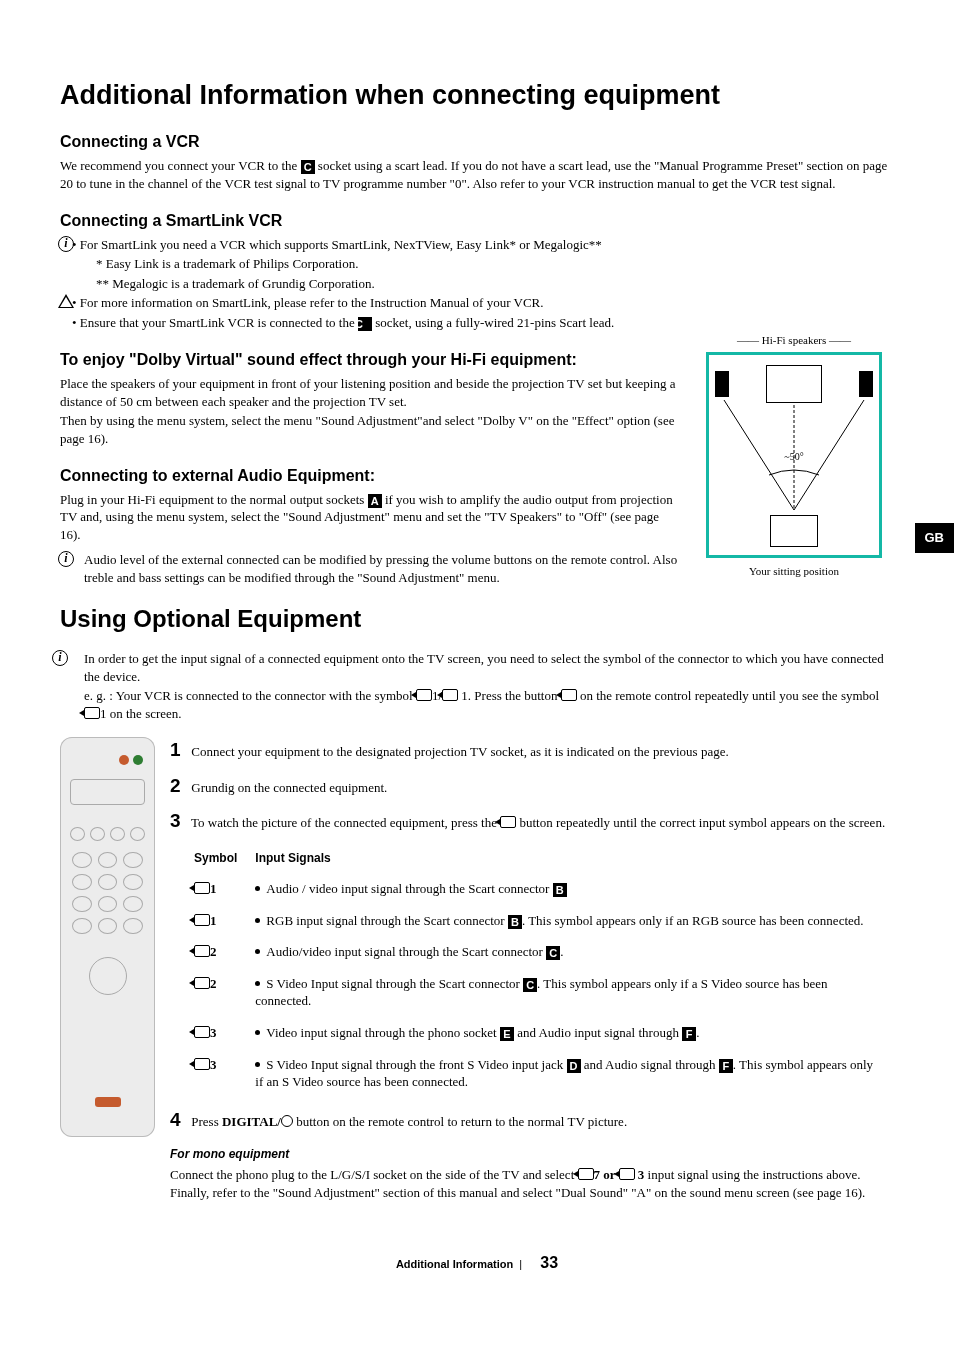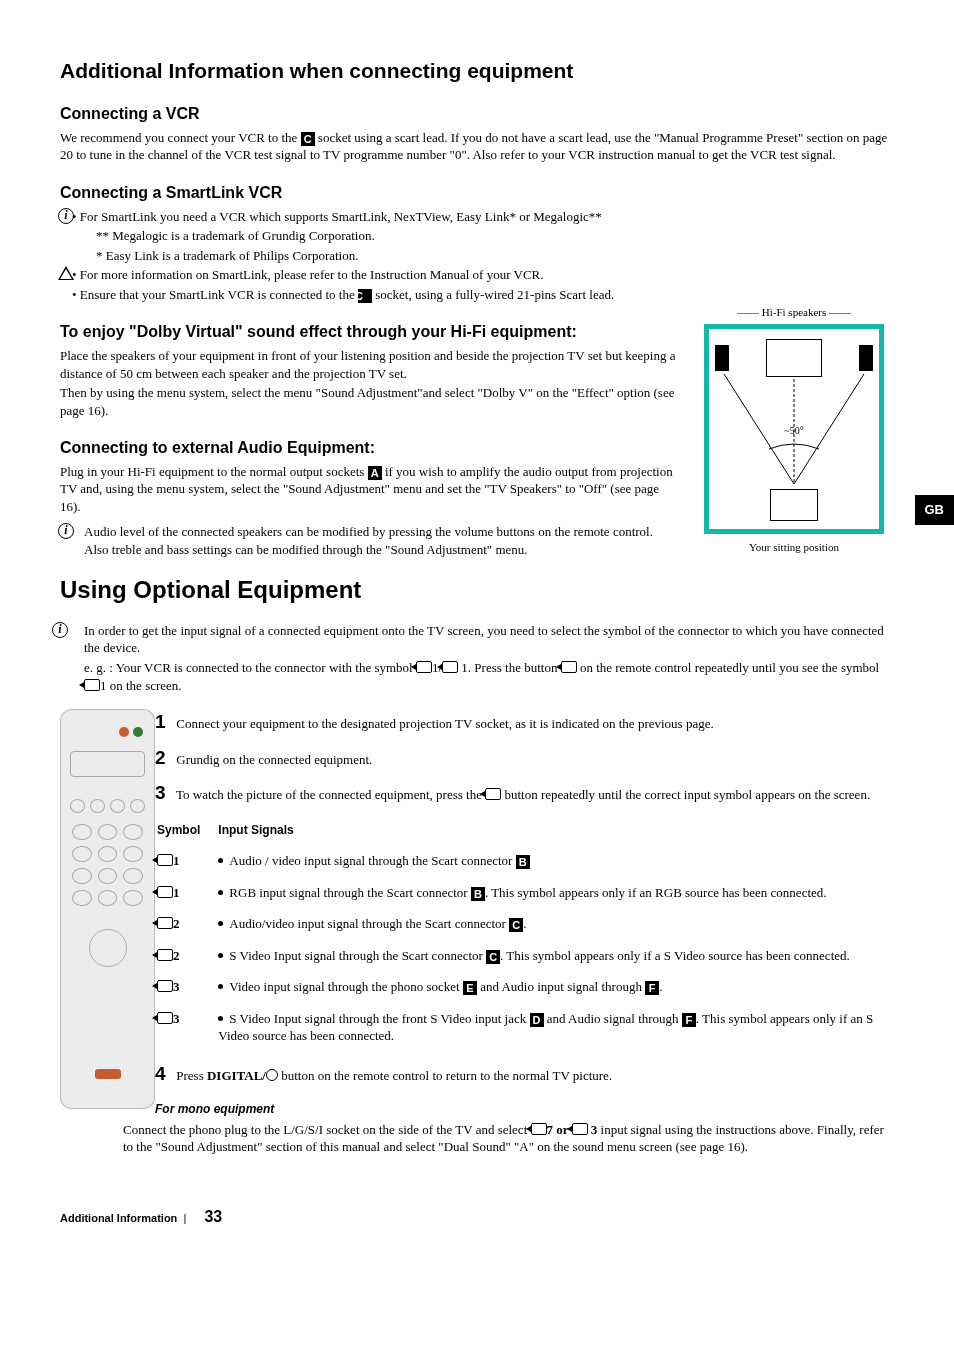--- a/index.html
+++ b/index.html
@@ -8,22 +8,22 @@
     padding: 50px 60px 40px 60px;
     width: 954px;
     box-sizing: border-box;
     color: #000;
     font-size: 13px;
     line-height: 1.35;
   }
   h1 {
     font-family: Arial, Helvetica, sans-serif;
     font-weight: bold;
-    font-size: 21px;
-    margin: 7px 0 15px 0;
+    font-size: 27px;
+    margin: 27px 0 15px 0;
   }
   h1.big {
     font-size: 24px;
     margin: 14px 0 15px 0;
   }
   h2 {
     font-family: Arial, Helvetica, sans-serif;
     font-weight: bold;
     font-size: 16px;
     margin: 18px 0 4px 0;
@@ -89,30 +89,30 @@
     float: right;
     background: #000;
     color: #fff;
     font-family: Arial, sans-serif;
     font-weight: bold;
     padding: 6px 10px;
     margin-right: -60px;
     margin-top: 190px;
   }
   .diagram {
-    border: 5px solid #14b8a6;
+    border: 3px solid #14b8a6;
     width: 170px;
     height: 200px;
     margin: 4px auto 6px auto;
     position: relative;
     font-size: 10px;
     text-align: center;
   }
   .clear { clear: both; }
-  .steps { margin-left: 63px; }
+  .steps { margin-left: 110px; }
   .step-num {
     font-family: Arial, sans-serif;
     font-weight: bold;
     font-size: 19px;
     display: inline-block;
     width: 18px;
   }
   .step-row { margin: 6px 0 10px 0; }
   .sym-table { margin-left: 22px; margin-top: 8px; }
   .sym-table th {
@@ -155,21 +155,21 @@
     position: relative;
   }
   .remote::after {
     content:"";
     position:absolute;
     left:10px; top:25px; right:10px; bottom:30px;
     border-radius:8px;
   }
   .footer {
     clear: both;
-    text-align: left;
+    text-align: center;
     margin-top: 50px;
     font-family: Arial, sans-serif;
     font-size: 11px;
   }
   .footer .pg {
     font-weight: bold;
     font-size: 16px;
     margin-left: 12px;
   }
   .sub-bold {
@@ -194,22 +194,22 @@
 
 <h2>Connecting a VCR</h2>
 <p>
   <span>We recommend you connect your VCR to the </span><span class="black-box">C</span><span> socket using a scart lead. If you do not have a scart lead, use the "Manual Programme Preset" section on page 20 to tune in the channel of the VCR test signal to TV programme number "0". Also refer to your VCR instruction manual to get the VCR test signal.</span>
 </p>
 
 <h2>Connecting a SmartLink VCR</h2>
 <div class="bullet-list inset" style="position:relative;">
   <span class="icon-circle" style="position:absolute;left:-2px;top:0;">i</span>
   <p>• <span>For SmartLink you need a VCR which supports SmartLink, NexTView, Easy Link* or Megalogic**</span></p>
+  <p style="padding-left:24px;text-indent:0">* Easy Link is a trademark of Philips Corporation.</p>
   <p style="padding-left:24px;text-indent:0">** Megalogic is a trademark of Grundig Corporation.</p>
-  <p style="padding-left:24px;text-indent:0">* Easy Link is a trademark of Philips Corporation.</p>
   <span class="icon-triangle" style="position:absolute;left:-2px;"></span>
   <p>• <span>For more information on SmartLink, please refer to the Instruction Manual of your VCR.</span></p>
   <p>• <span>Ensure that your SmartLink VCR is connected to the </span><span class="black-box">C</span><span> socket, using a fully-wired 21-pins Scart lead.</span></p>
 </div>
 
 <div class="gb-tab">GB</div>
 
 <div class="float-right">
   <div class="hifi-lbl">—— <span>Hi-Fi speakers</span> ——</div>
   <div class="diagram">
@@ -231,21 +231,21 @@
 <h2>To enjoy "Dolby Virtual" sound effect through your Hi-Fi equipment:</h2>
 <p>Place the speakers of your equipment in front of your listening position and beside the projection TV set but keeping a distance of 50 cm between each speaker and the projection TV set.</p>
 <p>Then by using the menu system, select the menu "Sound Adjustment"and select "Dolby V" on the "Effect" option (see page 16).</p>
 
 <h2>Connecting to external Audio Equipment:</h2>
 <p>
   <span>Plug in your Hi-Fi equipment to the normal output sockets </span><span class="black-box">A</span><span> if you wish to amplify the audio output from projection TV and, using the menu system, select the "Sound Adjustment" menu and set the "TV Speakers" to "Off" (see page 16).</span>
 </p>
 <div class="inset" style="position:relative; margin-top:8px;">
   <span class="icon-circle" style="position:absolute;left:-2px;top:0;">i</span>
-  <p>Audio level of the connected speakers can be modified by pressing the volume buttons on the remote control. Also treble and bass settings can be modified through the "Sound Adjustment" menu.</p>
+  <p>Audio level of the external connected can be modified by pressing the volume buttons on the remote control. Also treble and bass settings can be modified through the "Sound Adjustment" menu.</p>
 </div>
 
 <div class="clear"></div>
 
 <h1 class="big">Using Optional Equipment</h1>
 
 <div class="inset" style="position:relative;">
   <span class="icon-circle" style="position:absolute;left:-8px;top:0;">i</span>
   <p>In order to get the input signal of a connected equipment onto the TV screen, you need to select the symbol of the connector to which you have connected the device.</p>
   <p>

